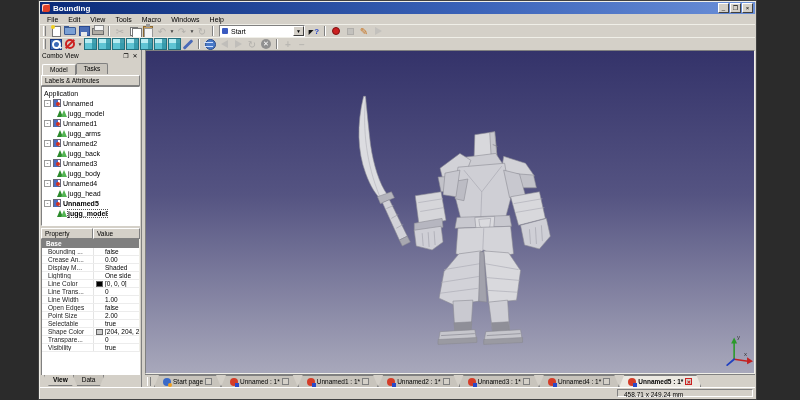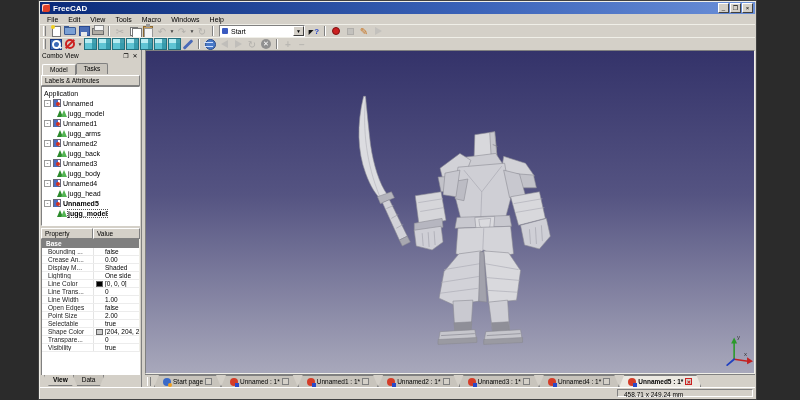--- a/index.html
+++ b/index.html
@@ -164,21 +164,21 @@
     border:1px solid; border-color:#808080 #fff #fff #808080; font-size:6.5px;
     padding:1px 0 0 6px; }
 </style>
 </head>
 <body>
 
 <div class="window">
 
   <div class="titlebar">
     <span class="fc-logo"></span>
-    <span class="title-text">FreeCAD</span>
+    <span class="title-text">Bounding</span>
     <span class="win-btns">
       <span class="win-btn">_</span>
       <span class="win-btn">❐</span>
       <span class="win-btn">×</span>
     </span>
   </div>
 
   <div class="menubar">
 
   <span class="menu-item">File</span>

